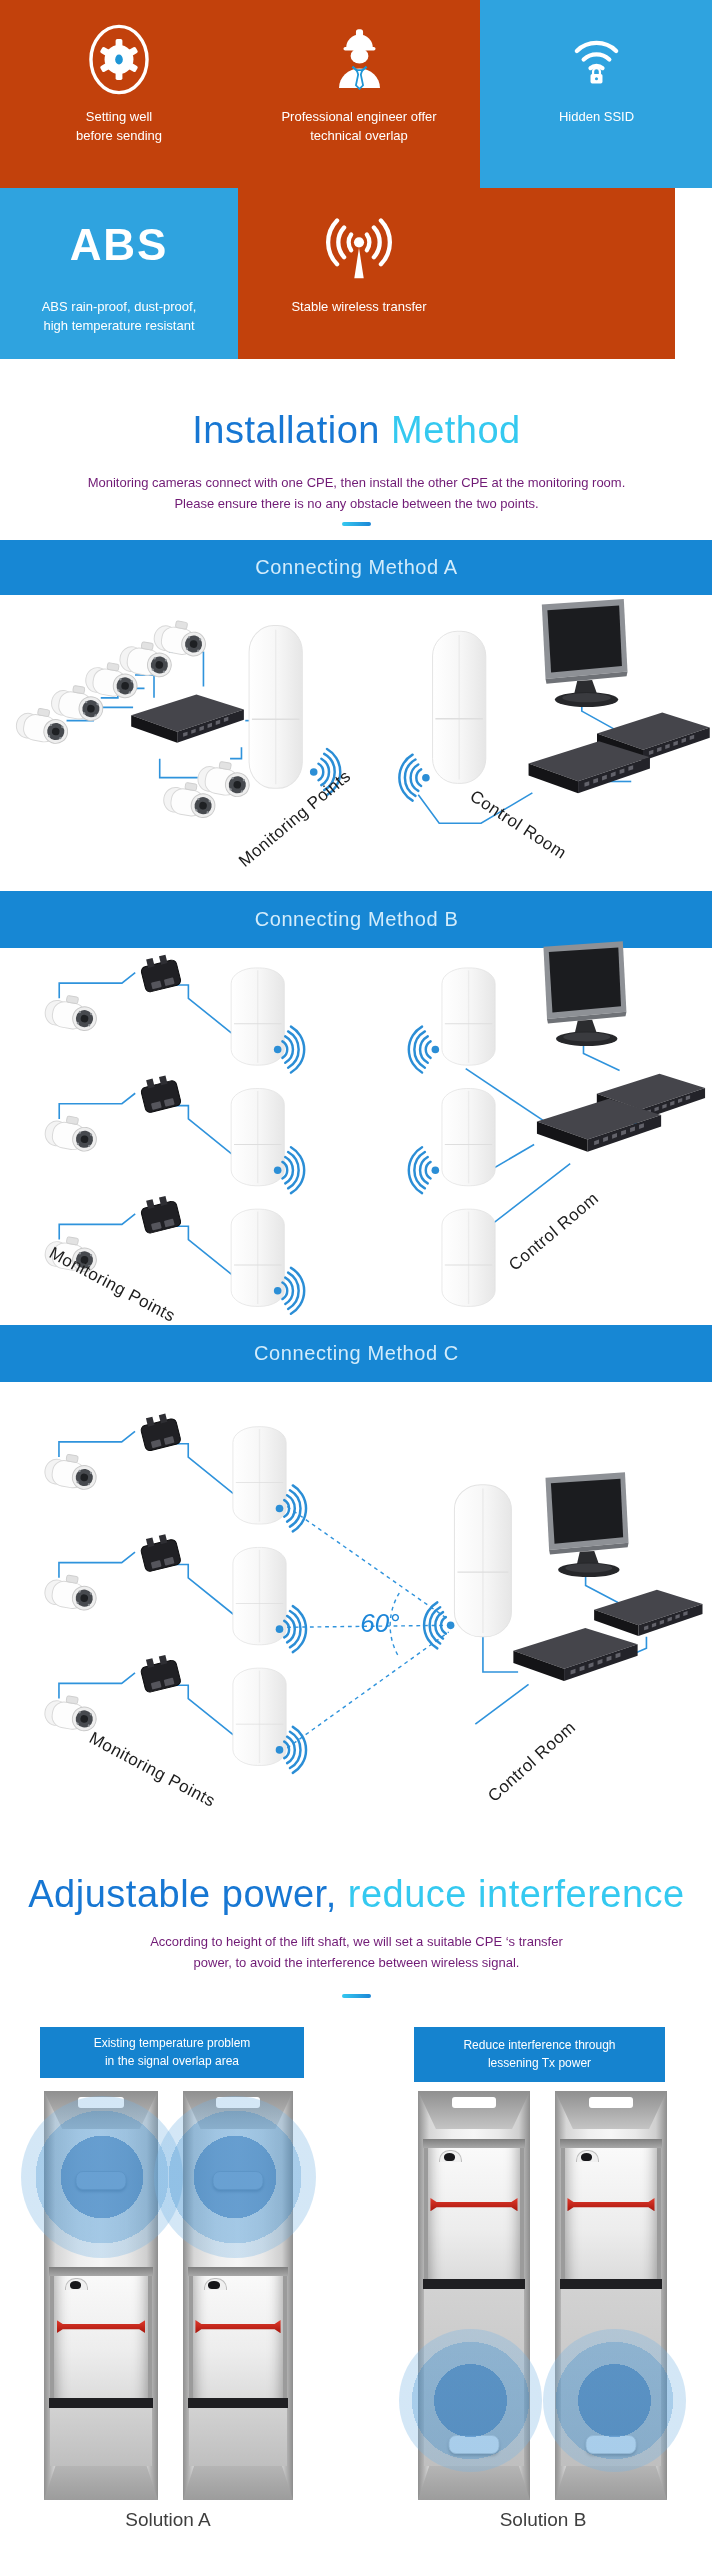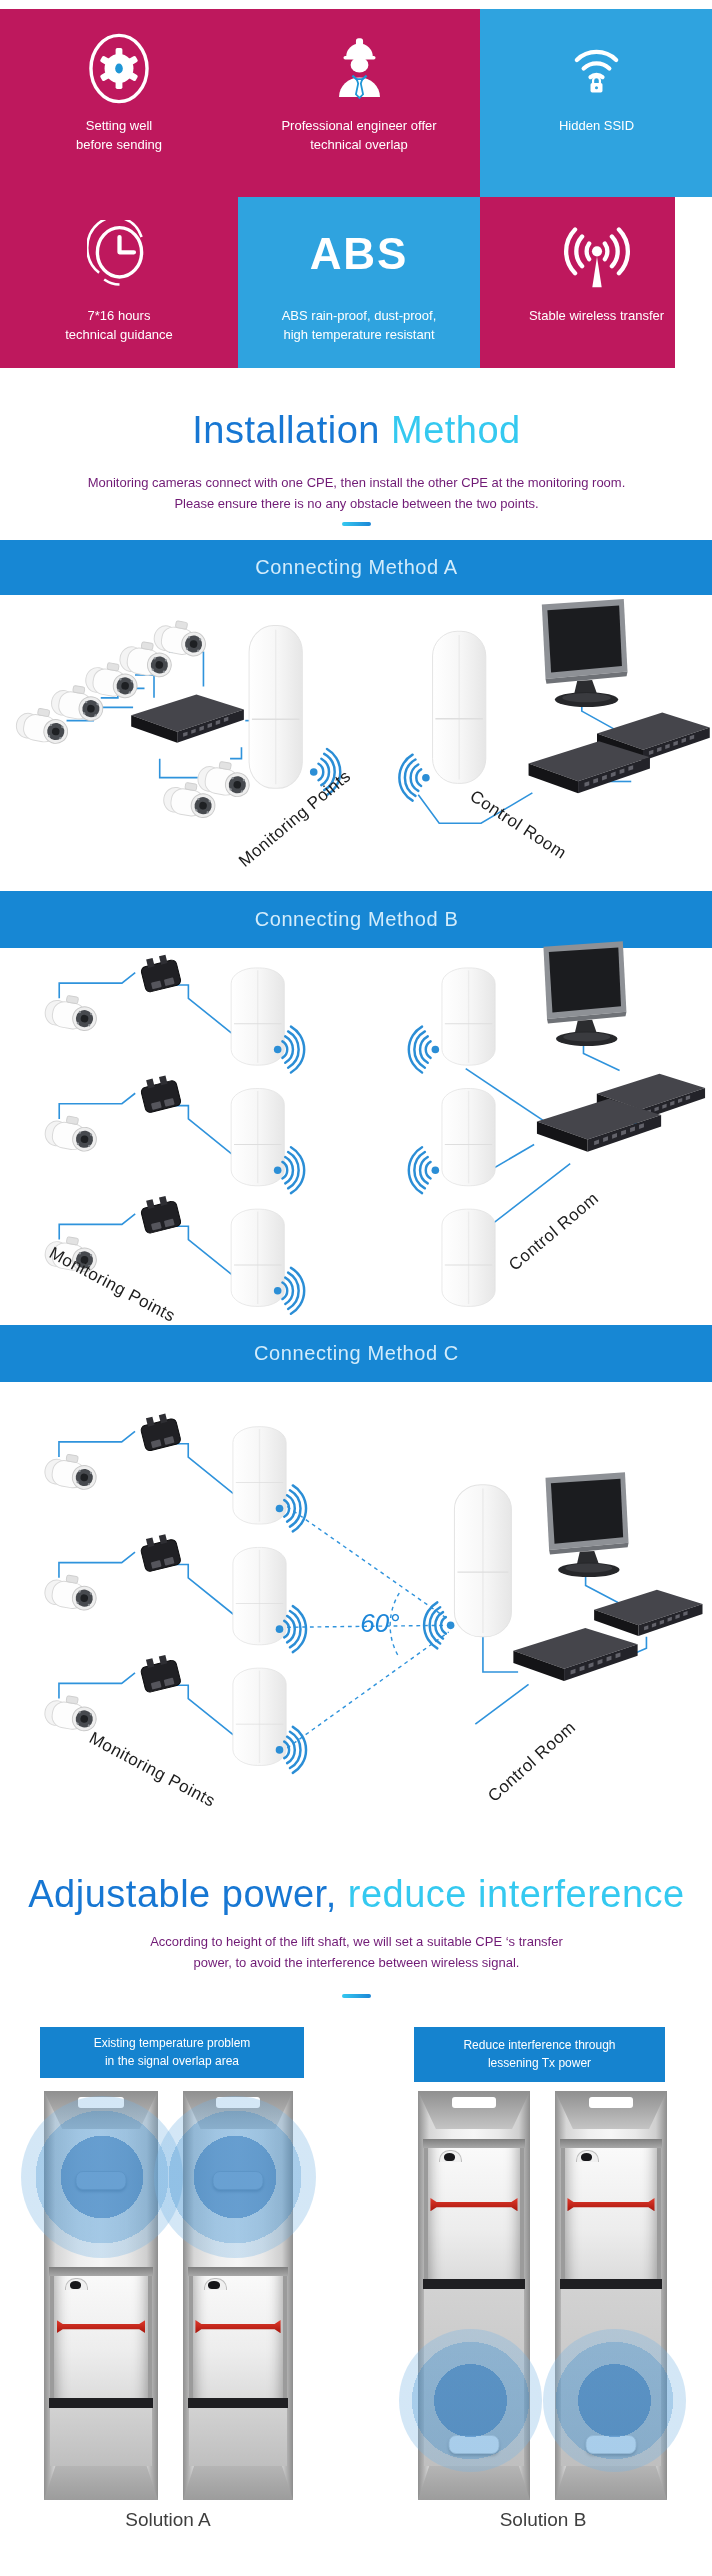--- a/index.html
+++ b/index.html
@@ -1,20 +1,20 @@
 <!DOCTYPE html>
 <html style="font-size:15px"><head>
 <meta charset="utf-8">
 <style>
   html,body{margin:0;padding:0;background:#fff;font-family:"Liberation Sans",sans-serif;}
   .page{position:relative;width:713px;height:2576px;overflow:hidden;background:#fff;}
 
   
-  .features{position:absolute;top:0;left:0;width:675px;height:359px;background:#be185d;
-    display:grid;grid-template-columns:238px 242px 233px;grid-template-rows:188px 171px;margin-top:9px;}
+  .features{position:absolute;top:0;left:0;width:675px;height:359px;background:#c2410c;
+    display:grid;grid-template-columns:238px 242px 233px;grid-template-rows:188px 171px;}
   .fcell{position:relative;color:#fff;text-align:center;display:flex;flex-direction:column;align-items:center;}
   .fcell.light{background:#2FA3DF;}
   .ficon{height:72px;margin-top:23px;display:flex;align-items:center;justify-content:center;}
   .fcell.r2 .ficon{height:80px;margin-top:17px;}
   .flabel{margin-top:13.3px;font-size:13px;line-height:1.42;white-space:pre-line;}
   .abs-big{font-size:44px;font-weight:bold;letter-spacing:1.9px;}
 
   
   .sec-title{position:absolute;left:0;width:713px;text-align:center;font-size:38px;font-weight:normal;letter-spacing:0.5px;}
   .t-blue{color:#1777D3;}
@@ -173,32 +173,20 @@
             <path d="M9,21 a33,33 0 0 1 46,0"></path>
             <path d="M17,31 a22,22 0 0 1 30,0"></path>
             <path d="M25,41 a11,11 0 0 1 14,0"></path>
           </g>
           <path d="M28,48 v-3 a4,4 0 0 1 8,0 v3" fill="none" stroke="#fff" stroke-width="2.6"></path>
           <rect x="25" y="48" width="14" height="11" rx="2" fill="#fff"></rect>
           <circle cx="32" cy="53.5" r="1.8" fill="#2FA3DF"></circle>
         </svg>
       </div>
       <div class="flabel">Hidden SSID</div>
-    </div>
-    <div class="fcell r2">
-      <div class="ficon">
-        <svg viewBox="0 0 76 80" width="65" height="68">
-          <ellipse cx="38" cy="38" rx="26" ry="29" fill="none" stroke="#fff" stroke-width="4"></ellipse>
-          <path d="M14,62 a33,36 0 1 1 50,-42" fill="none" stroke="#fff" stroke-width="3"></path>
-          <path d="M20,70 a35,38 0 0 0 18,6" fill="none" stroke="#fff" stroke-width="3"></path>
-          <path d="M38,20 v18 h17" fill="none" stroke="#fff" stroke-width="5" stroke-linecap="round" stroke-linejoin="round"></path>
-        </svg>
-      </div>
-      <div class="flabel">7*16 hours
-technical guidance</div>
     </div>
     <div class="fcell light r2">
       <div class="ficon">
         <div class="abs-big">ABS</div>
       </div>
       <div class="flabel">ABS rain-proof, dust-proof,
 high temperature resistant</div>
     </div>
     <div class="fcell r2">
       <div class="ficon">

